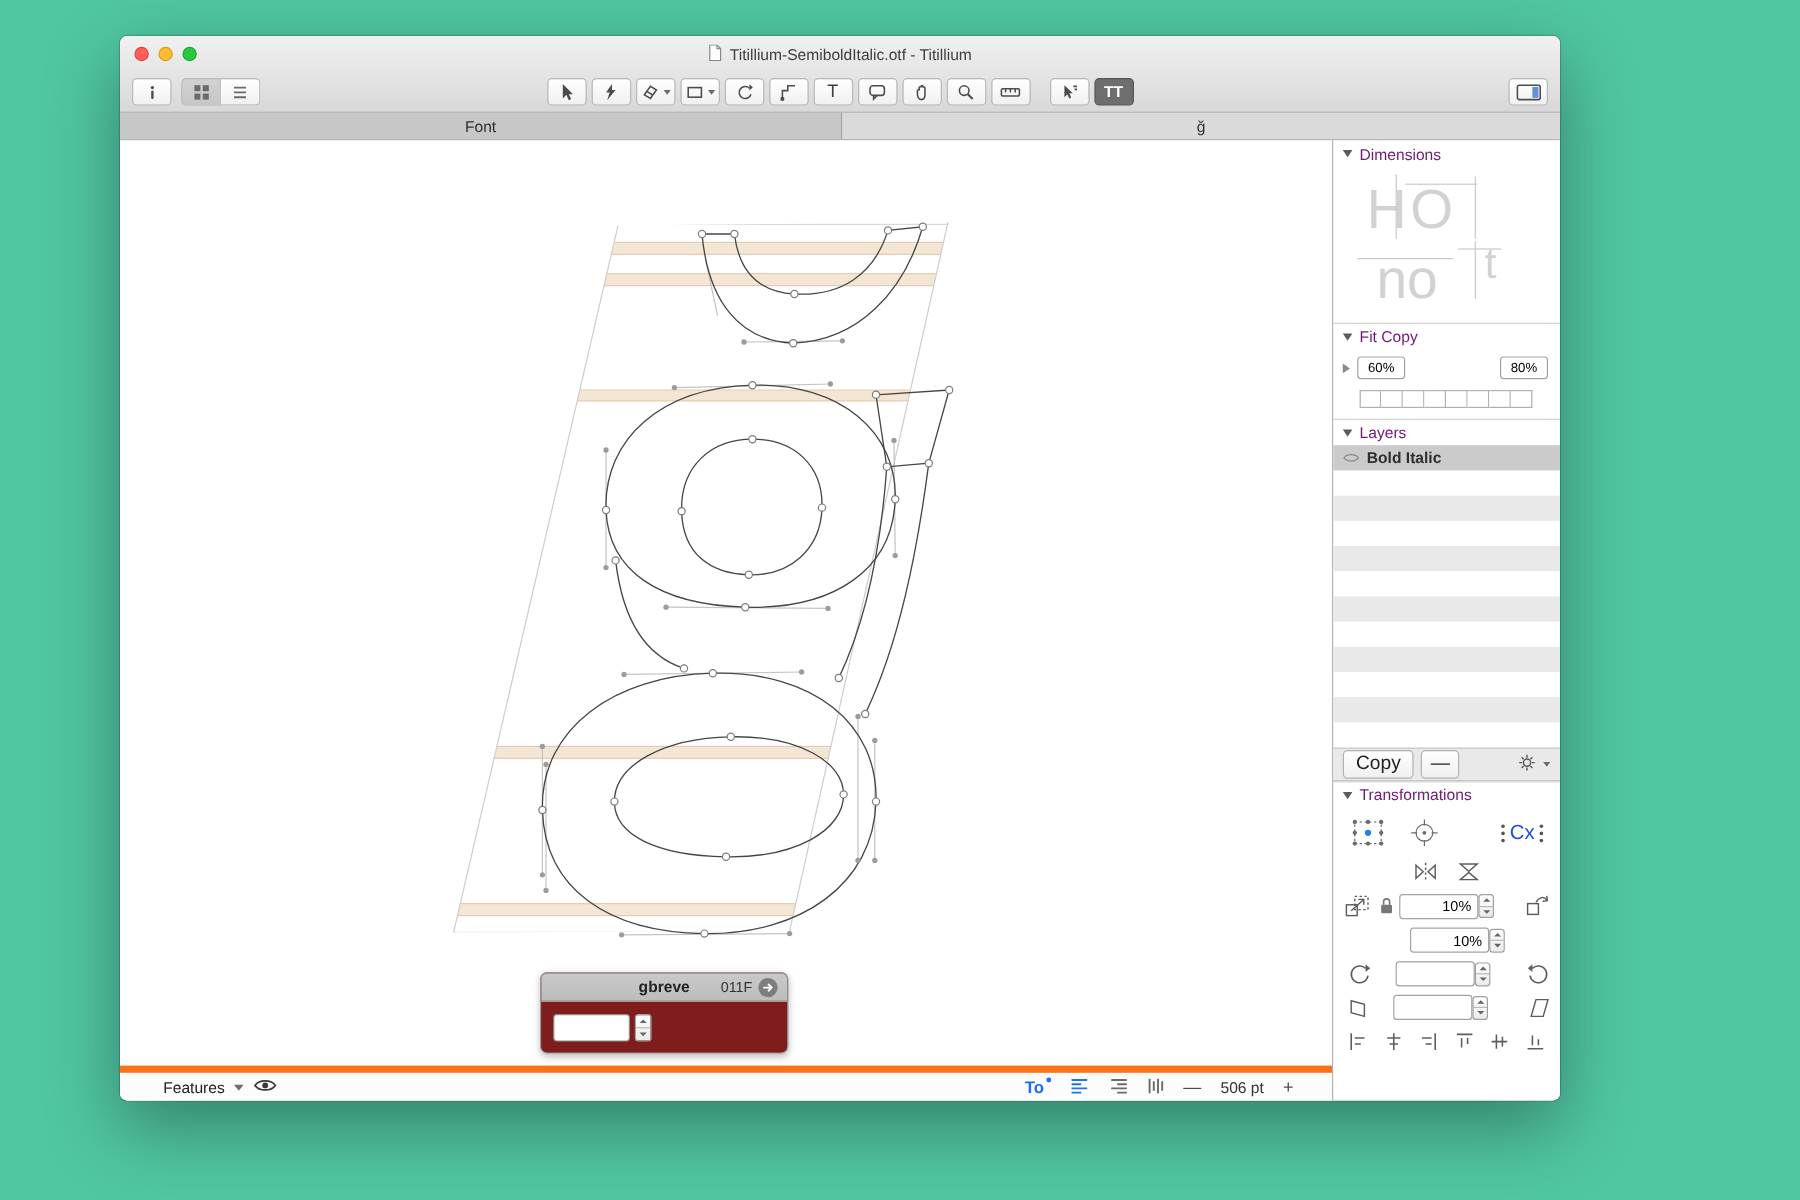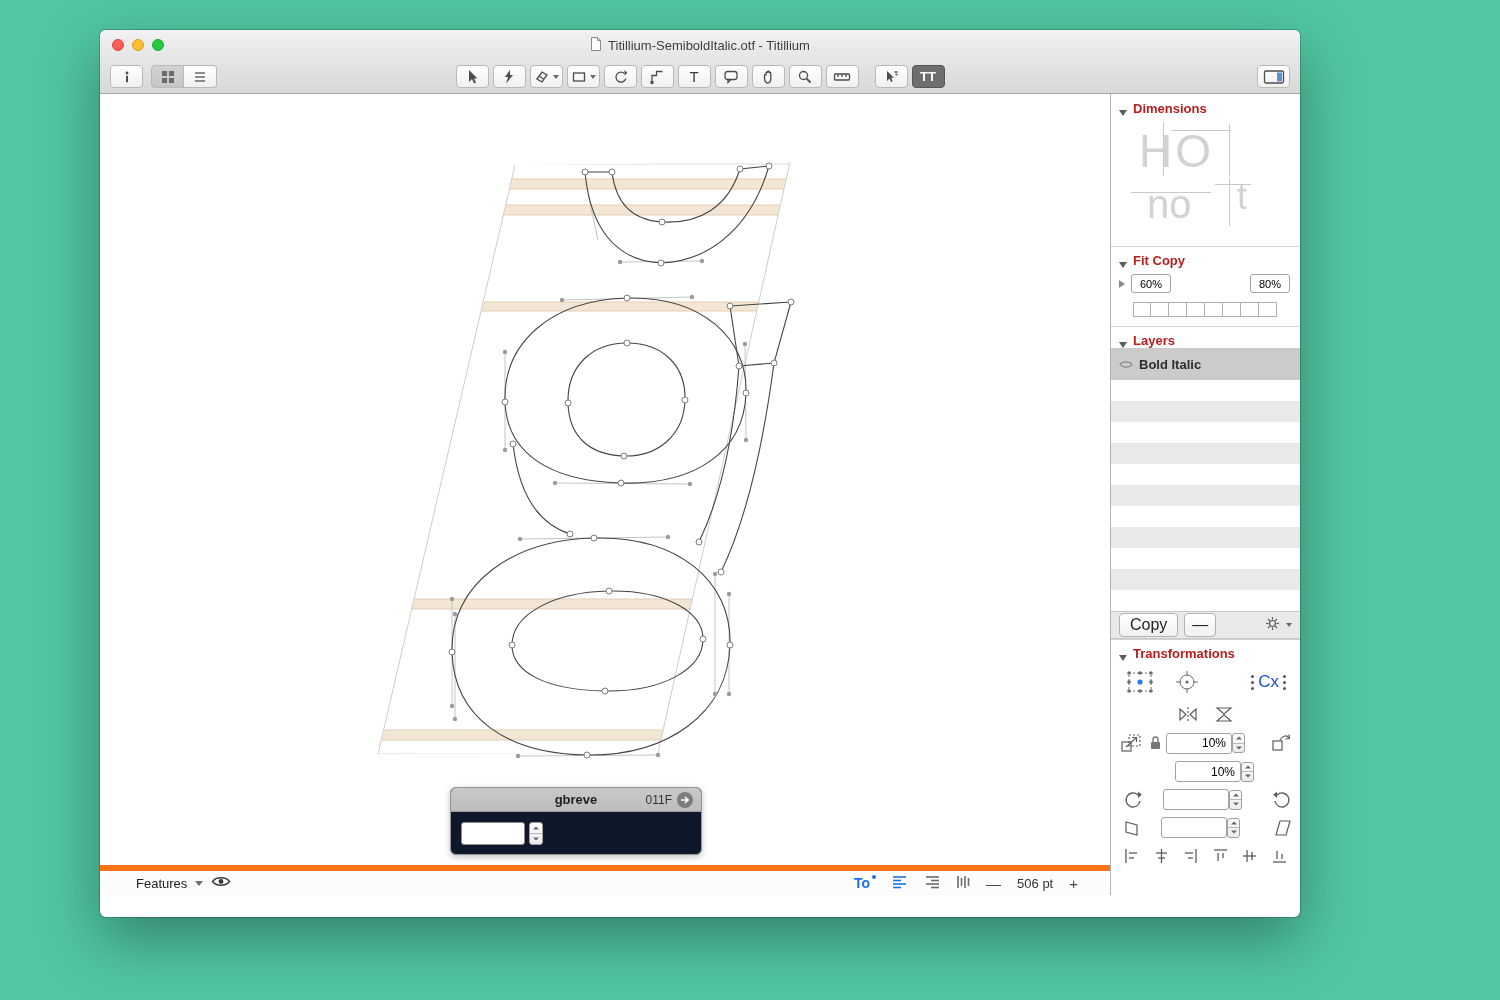--- a/index.html
+++ b/index.html
@@ -42,22 +42,22 @@
   .tab { display:flex; align-items:center; justify-content:center; color:#2e2e2e; }
   .tab-font { width:602px; background:#c7c7c7; border-right:1px solid #9b9b9b; }
   .tab-glyph { flex:1; background:#dadada; }
 
   
   .main { display:flex; height:801px; }
   .canvas { position:relative; width:1010px; background:#fff; overflow:hidden; }
   .glyph-svg { position:absolute; left:0; top:0; }
 
   
-  .glyph-info { position:absolute; left:350px; top:693px; width:252px; height:68px;
-    background:#0f172a; border:1px solid #969696; border-radius:6px; overflow:hidden; box-shadow:0 2px 6px rgba(0,0,0,.25); }
+  .glyph-info { position:absolute; left:350px; top:693px; width:207px; height:68px;
+    background:#7f1d1d; border:1px solid #969696; border-radius:6px; overflow:hidden; box-shadow:0 2px 6px rgba(0,0,0,.25); }
   .gi-head { height:24px; background:linear-gradient(#c9c9c9,#bdbdbd); border-bottom:1px solid #9e9e9e;
     display:flex; align-items:center; padding:0 8px; position:relative; }
   .gi-name { position:absolute; left:0; right:0; text-align:center; font-size:13px; font-weight:bold; color:#222; }
   .gi-right { margin-left:auto; display:flex; align-items:center; gap:5px; z-index:1; }
   .gi-unicode { font-size:12px; color:#333; }
   .gi-arrow { width:16px; height:16px; border-radius:50%; background:#7d7d7d; display:flex; align-items:center; justify-content:center; }
   .gi-body { display:flex; align-items:center; padding:0 10px; height:43px; gap:4px; }
   .gi-input { width:64px; height:23px; border:1px solid #8d8d8d; border-radius:3px; background:#fff; font-size:12px; padding:0 4px; }
 
   .stepper { width:14px; height:23px; border:1px solid #a0a0a0; border-radius:3px; background:linear-gradient(#ffffff,#ebebeb); display:flex; flex-direction:column; }
@@ -74,39 +74,39 @@
   .feat { display:flex; align-items:center; gap:8px; margin-left:18px; }
   .chev-down { width:0;height:0;border-left:4px solid transparent;border-right:4px solid transparent;border-top:5px solid #6e6e6e; }
   .cf-right { margin-left:auto; display:flex; align-items:center; gap:16px; padding-right:14px;justify-content:flex-end; }
   .to-label { color:#1b6ef3; font-weight:bold; font-size:14px; position:relative; padding-right:6px; }
   .to-label::after { content:""; position:absolute; right:0; top:0; width:4px; height:4px; border-radius:50%; background:#1b6ef3; }
   .zoom-txt { font-size:13px; color:#333; }
   .zbtn { font-size:15px; color:#4a4a4a; }
 
   
   .sidebar { width:190px; background:#fff; border-left:1px solid #b3b3b3; font-size:13px; display:flex; flex-direction:column; overflow:hidden; }
-  .panel-head { height:22px; display:flex; align-items:flex-end; gap:6px; padding:0 8px; border-top:1px solid #d2d2d2; color:#b91c1c;font-weight:bold; }
+  .panel-head { height:22px; display:flex; align-items:center; gap:6px; padding:0 8px; border-top:1px solid #d2d2d2; color:#701a75; }
   .panel-head:first-child { border-top:none; }
   .tri-down { width:0;height:0;border-left:4px solid transparent;border-right:4px solid transparent;border-top:6px solid #5c5c5c; }
   .tri-right { width:0;height:0;border-top:4px solid transparent;border-bottom:4px solid transparent;border-left:6px solid #8a8a8a; }
 
   .dim-content { height:130px; position:relative; color:#d2d2d2; }
   .dim-big { position:absolute; left:28px; top:8px; font-size:46px; letter-spacing:3px; }
-  .dim-no { position:absolute; left:36px; top:66px; font-size:40px;text-align:center; }
+  .dim-no { position:absolute; left:36px; top:66px; font-size:46px;text-align:center; }
   .dim-t { position:absolute; left:126px; top:60px; font-size:36px; }
   .mline { position:absolute; background:#c9c9c9; }
 
   .fit-content { height:58px; padding:6px 10px 0 8px; }
   .fit-row { display:flex; align-items:center; gap:6px; }
   .fit-field { width:40px; height:19px; border:1px solid #a3a3a3; border-radius:3px; background:#fff; font-size:11px; text-align:center; }
   .fit-boxes { display:flex; margin:9px 0 0 14px; }
   .fit-box { width:18px; height:15px; background:#fff; border:1px solid #b0b0b0; border-left:none; }
   .fit-box:first-child { border-left:1px solid #b0b0b0; }
 
-  .layer-row { height:32px; display:flex; align-items:center; gap:6px; padding:0 8px; }
+  .layer-row { height:21px; display:flex; align-items:center; gap:6px; padding:0 8px; }
   .layer-selected { background:#cbcbcb; font-weight:bold; }
   .stripe { height:21px; }
   .stripe.g { background:#e9e9e9; }
 
   .copy-row { height:28px; background:#e9e9e9; border-top:1px solid #c8c8c8; border-bottom:1px solid #c8c8c8;
     display:flex; align-items:center; gap:6px; padding:0 8px; }
   .btn { background:linear-gradient(#ffffff,#f0f0f0); border:1px solid #b2b2b2; border-radius:4px; font-size:16px; padding:2px 10px; color:#222; }
   .btn.sq { padding:2px 7px; }
   .gear-wrap { margin-left:auto; display:flex; align-items:center; gap:3px; }
 
@@ -257,20 +257,28 @@
         <div class="tool icon">
           <svg width="22" height="16" viewBox="0 0 22 16">
               <rect x="1.5" y="2" width="19" height="12" rx="1.5"></rect>
               <rect x="14" y="3.5" width="5" height="9" fill="#5f8fd9" stroke="none"></rect>
             </svg>
         </div>
       </div>
     </div>
   </div>
 
+  <div class="tabbar">
+    <div class="tab tab-font">
+        <span>Font</span>
+      </div>
+    <div class="tab tab-glyph">
+        <span>ğ</span>
+      </div>
+  </div>
 
   <div class="main">
 
     <div class="canvas">
       <svg class="glyph-svg" width="1010" height="801" viewBox="0 0 1010 801">
         <defs>
           <clipPath id="slantclip">
               <polygon points="415,71 690,68 558,659 278,660"></polygon>
             </clipPath>
         </defs>

